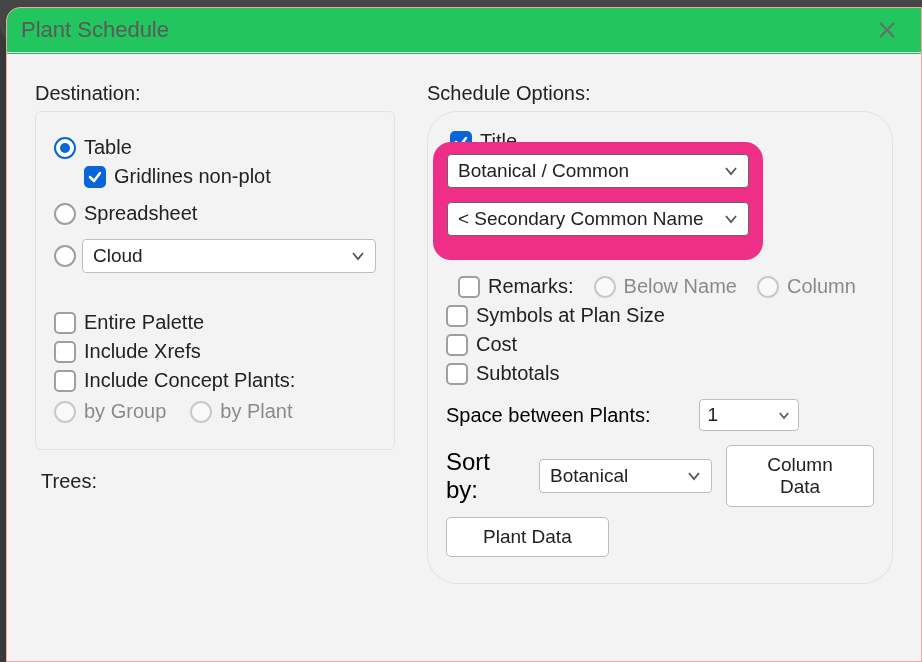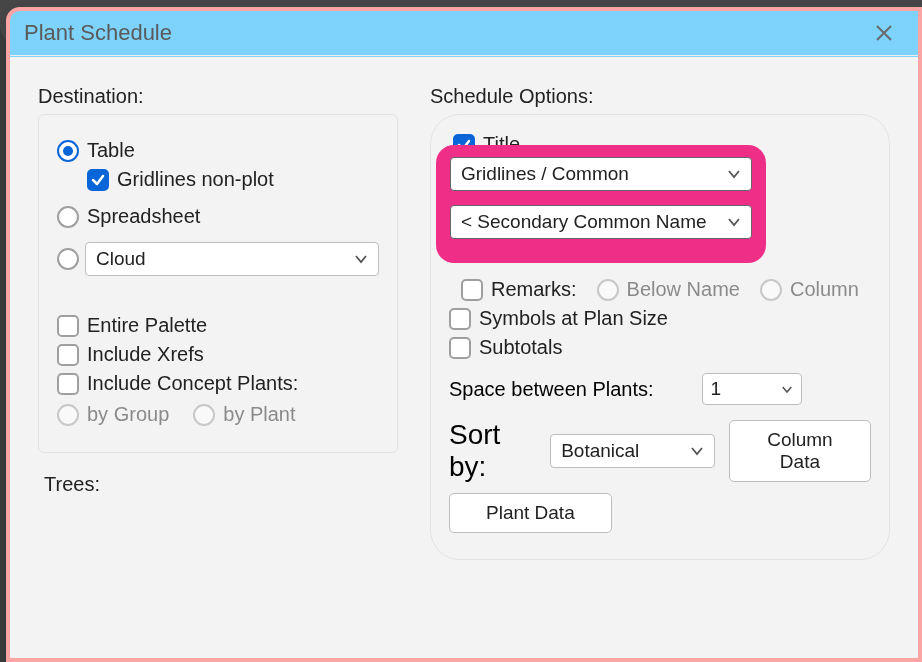--- a/index.html
+++ b/index.html
@@ -26,23 +26,23 @@
   padding-left: 220px;
   align-items: center;
   opacity: 0.35;
 }
 .dialog {
   position: absolute;
   top: 7px;
   left: 6px;
   right: 0;
   bottom: 0;
-  background: #7dd3fc;
+  background: #22c55e;
   border-radius: 14px 0 0 0;
-  border: 4px solid #fca5a5;
+  border: 1px solid #fca5a5;
   box-shadow: 0 2px 6px rgba(0,0,0,0.1);
   overflow: hidden;
 }
 .titlebar {
   display: flex;
   justify-content: space-between;
   align-items: center;
   padding: 8px 20px 8px 14px;
   border-bottom: 1px solid #ececec;
 }
@@ -288,56 +288,60 @@
               <span>Column</span>
             </div>
           </div>
 
           <div class="checkbox">
             <span class="c"></span>
             <span>Symbols at Plan Size</span>
           </div>
           <div class="checkbox">
             <span class="c"></span>
+            <span>Cost</span>
+          </div>
+          <div class="checkbox">
+            <span class="c"></span>
             <span>Subtotals</span>
           </div>
 
           <div class="row" style="margin-top:14px;">
             <span style="font-size:20px;">Space between Plants:</span>
             <div style="flex:0 0 20px;"></div>
             <div class="select small" style="width:74px;">
               <span>1</span>
               <svg class="chev" width="12" height="9" viewBox="0 0 14 10">
                   <path d="M2 2 L7 8 L12 2" stroke="#555" stroke-width="1.8" fill="none"></path>
                 </svg>
             </div>
           </div>
 
           <div class="row" style="margin-top:14px;">
-            <span style="font-size:28px;">Sort by:</span>
+            <span style="font-size:24px;">Sort by:</span>
             <div class="select" style="width:180px;">
               <span>Botanical</span>
               <svg class="chev" width="14" height="10" viewBox="0 0 14 10">
                   <path d="M2 2 L7 8 L12 2" stroke="#555" stroke-width="1.8" fill="none"></path>
                 </svg>
             </div>
             <button class="btn">Column Data</button>
           </div>
 
           <div class="row" style="margin-top:10px;">
             <button class="btn" style="padding:8px 36px;">Plant Data</button>
           </div>
         </div>
       </div>
     </div>
   </div>
 
   <div class="highlight-box">
     <div class="select">
-      <span>Gridlines / Common</span>
+      <span>Botanical / Common</span>
       <svg class="chev" width="14" height="10" viewBox="0 0 14 10">
           <path d="M2 2 L7 8 L12 2" stroke="#555" stroke-width="1.8" fill="none"></path>
         </svg>
     </div>
     <div class="select">
       <span>&lt; Secondary Common Name</span>
       <svg class="chev" width="14" height="10" viewBox="0 0 14 10">
           <path d="M2 2 L7 8 L12 2" stroke="#555" stroke-width="1.8" fill="none"></path>
         </svg>
     </div>

